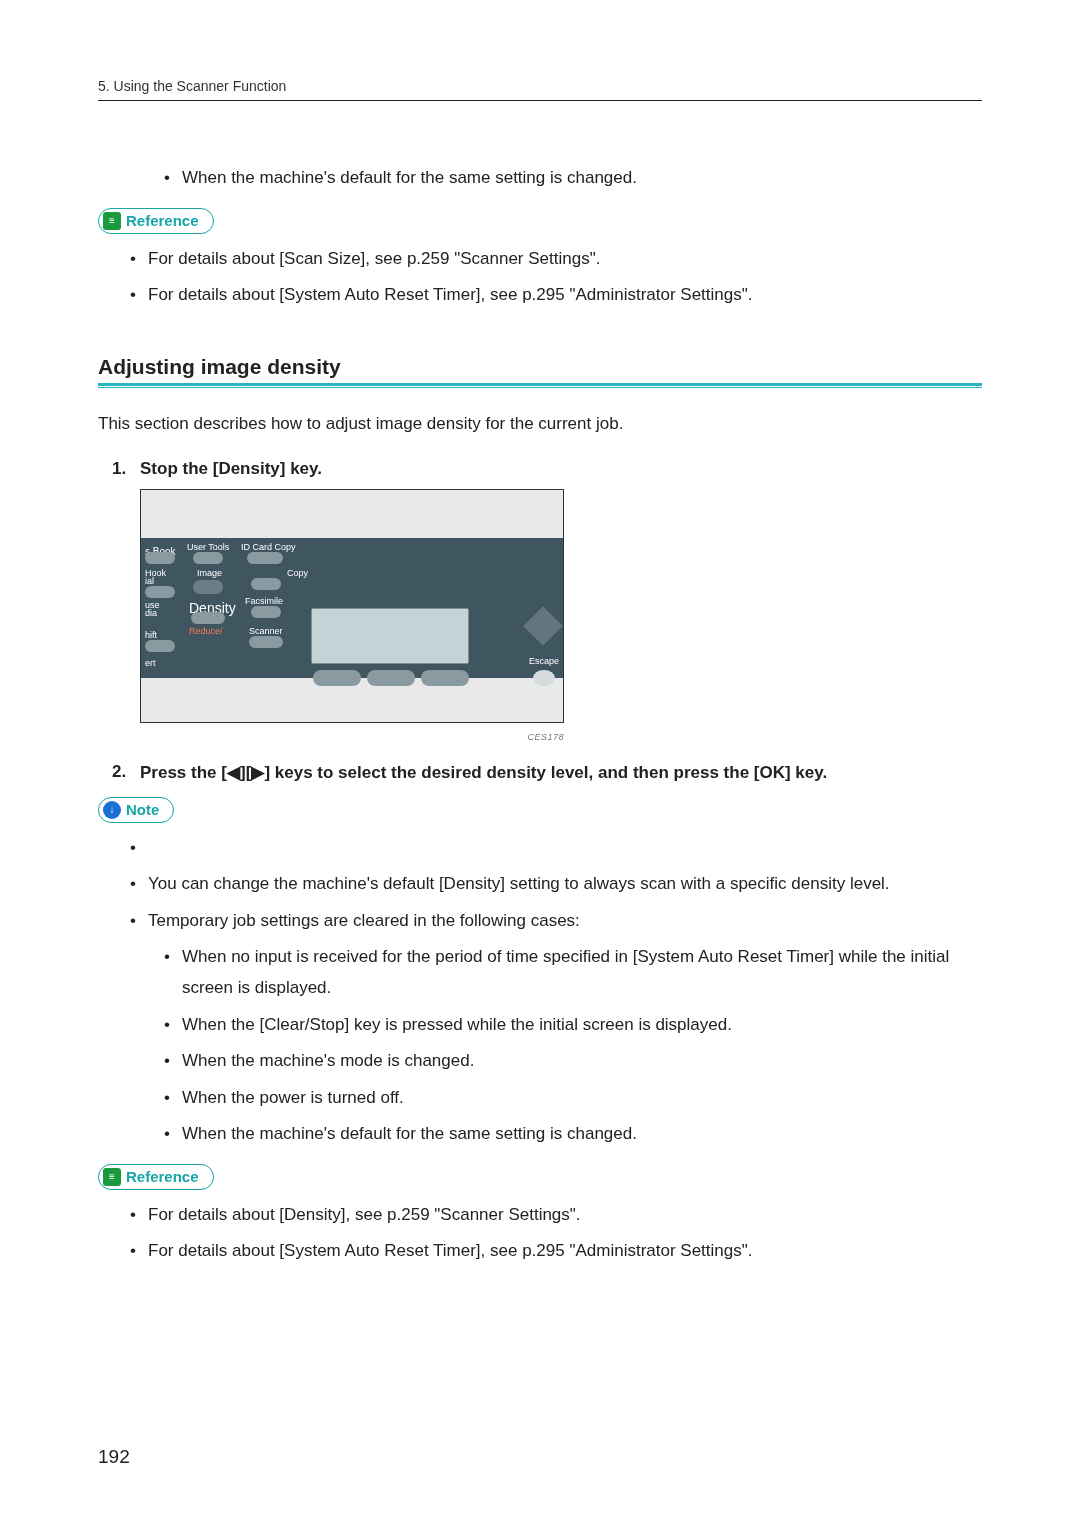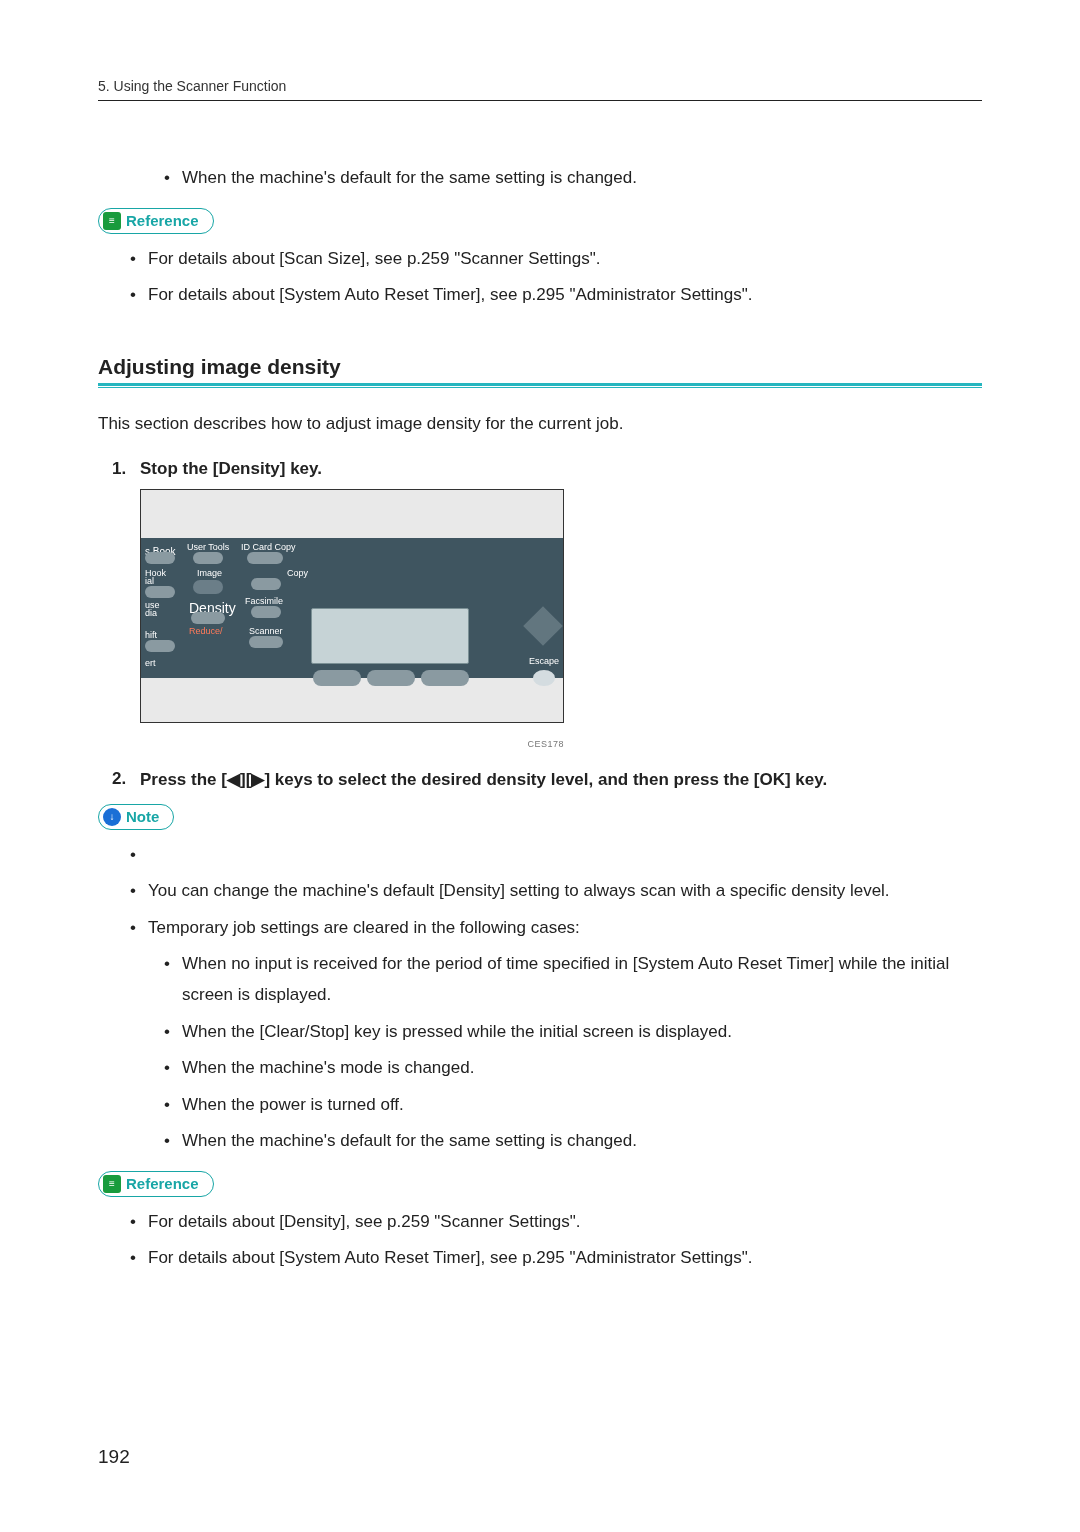--- a/index.html
+++ b/index.html
@@ -36,21 +36,21 @@
   .fig-bot { position:absolute; left:0; right:0; bottom:0; height:44px; background:#e9e9e9; }
   .fig-panel { position:absolute; left:0; right:0; top:48px; bottom:44px; background:#3f5560; }
   .fig-btn { background:#8a9aa1; border-radius:10px; height:12px; margin-bottom:6px; }
   .fig-btn.dark { background:#6b7e88; }
   .fig-btn.sm { width:30px; display:inline-block; }
   .fig-screen { position:absolute; left:170px; top:70px; width:158px; height:56px; background:#c6d3d6; border:1px solid #7b9095; border-radius:2px; }
   .fig-soft { position:absolute; left:172px; top:132px; width:48px; height:16px; background:#8a9aa1; border-radius:8px; }
   .fig-esc-lbl { position:absolute; right:4px; top:118px; color:#fff; font-size:9px; }
   .fig-escape { position:absolute; right:8px; top:132px; width:22px; height:16px; background:#d4dce0; border-radius:50%; }
   .fig-dial { position:absolute; right:6px; top:74px; width:28px; height:28px; background:#62767f; transform:rotate(45deg); }
-  .fig-code { font-size: 9px; color: #777; text-align: right; width: 424px; margin-top: 16px; letter-spacing: 0.5px;}
+  .fig-code { font-size: 9px; color: #777; text-align: right; width: 424px; margin-top: 9px; letter-spacing: 0.5px; font-style: italic;}
   .tri { font-family: Arial, sans-serif; }
   .pagenum { position: absolute; left: 98px; bottom: 64px; font-size: 19px; }
 </style>
 </head>
 <body>
 
 <div class="page">
 
   <div class="running-head">5. Using the Scanner Function</div>
   <hr class="rule-thin">

